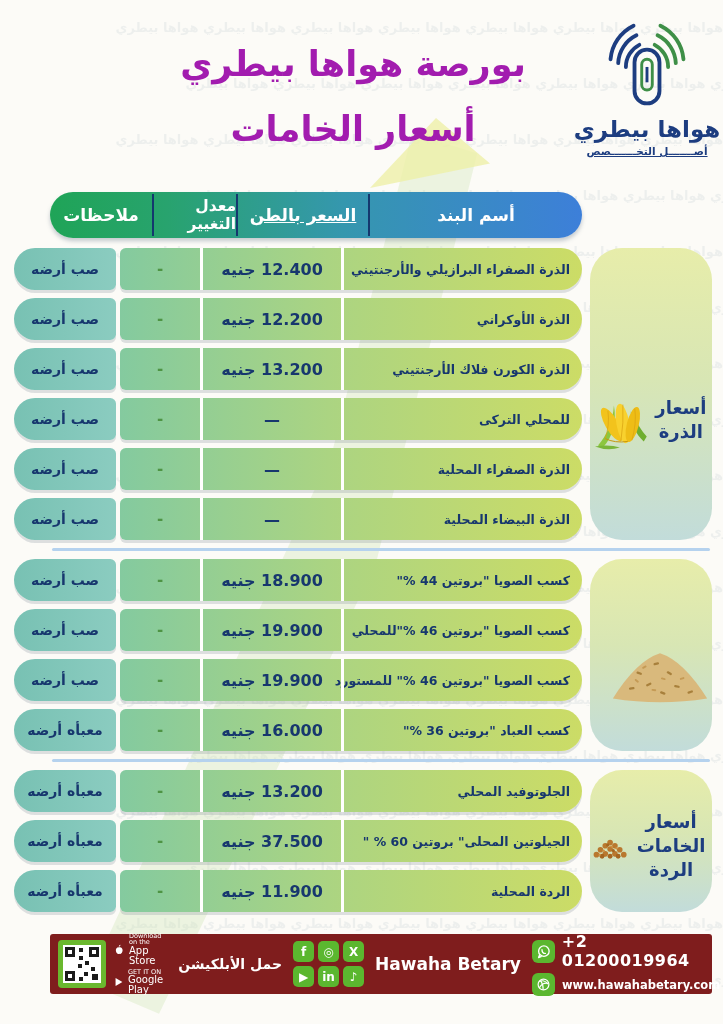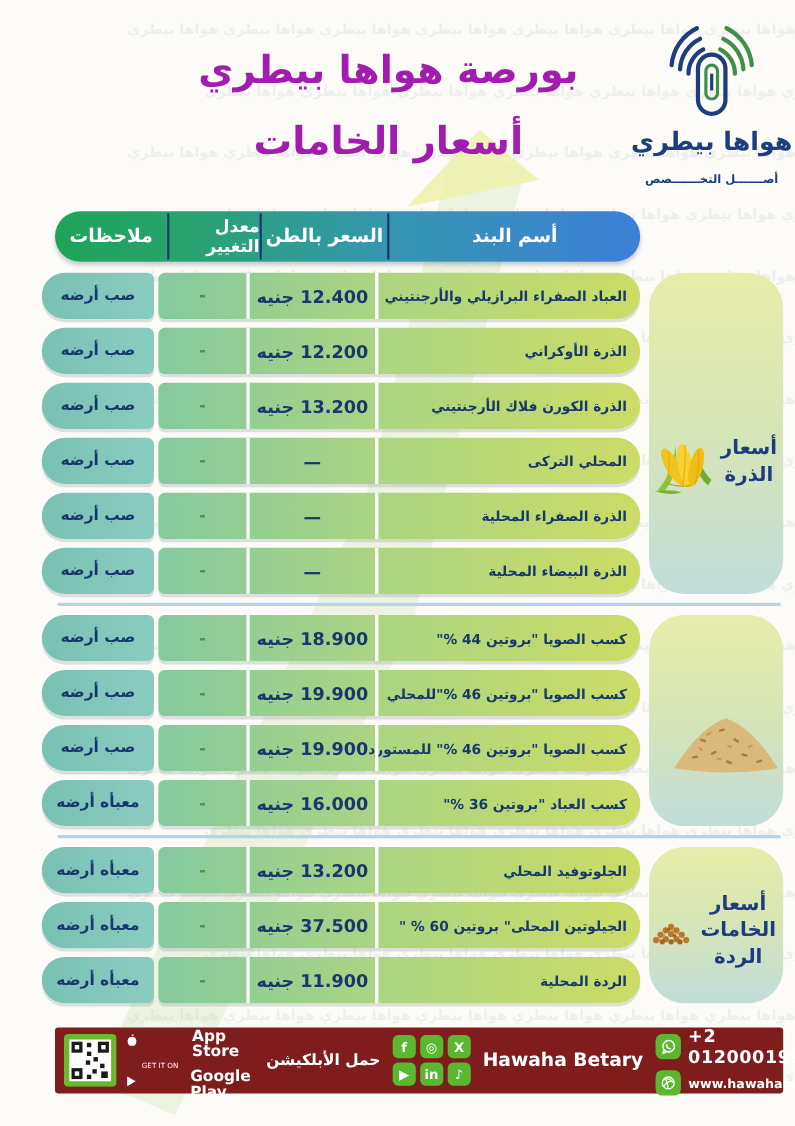--- a/index.html
+++ b/index.html
@@ -12,60 +12,60 @@
   .swoosh{position:absolute;z-index:0;left:0;top:0;width:723px;height:1024px;background:#cfe6b4;opacity:.35;
       clip-path:polygon(12% 96%,46% 44%,57% 13%,66% 15%,52% 55%,22% 99%);}
   .wedge{position:absolute;z-index:0;left:370px;top:118px;width:120px;height:70px;background:#eef0a8;opacity:.8;
       clip-path:polygon(0 100%,55% 0,100% 65%);}
   
   .titles{position:absolute;z-index:2;top:44px;left:118px;width:470px;text-align:center;color:#a21caf;}
   .title-l1{font-size:35px;font-weight:bold;}
   .title-l2{font-size:35px;font-weight:bold;margin-top:25px;}
   .logo{position:absolute;z-index:2;top:22px;right:0;width:152px;text-align:center;color:#1d3d80;}
   .logo-brand{font-size:23px;font-weight:bold;margin-top:2px;}
-  .logo-tag{font-size:10.5px;font-weight:bold;margin-top:15px;}
+  .logo-tag{font-size:10.5px;font-weight:bold;margin-top:3px;text-decoration:underline;}
   
   .board{position:absolute;z-index:2;left:50px;top:192px;width:662px;direction:rtl;}
   .thead-row{display:flex;gap:8px;margin-bottom:10px;}
   .thead-spacer{width:122px;flex:0 0 122px;}
   .thead{flex:1;height:46px;border-radius:24px;display:flex;align-items:stretch;overflow:hidden;
          background:linear-gradient(to left,#3d7fd9 0%,#3597ae 45%,#28a36e 78%,#1fa457 100%);
          box-shadow:0 3px 4px rgba(90,110,130,.35);}
   .th{display:flex;align-items:center;justify-content:center;color:#fff;font-weight:bold;font-size:17px;}
-  .th.item{flex:1;}  .th.price{width:114px;} .th.change{width:82px;font-size:15.5px;} .th.notes{width:102px;}
+  .th.item{flex:1;}  .th.price{width:130px;text-decoration:underline;} .th.change{width:82px;font-size:15.5px;} .th.notes{width:102px;}
   .hsep{width:2px;background:#14386e;margin:2px 0;}
   .section{display:flex;gap:8px;align-items:stretch;}
   .rows{flex:1;display:flex;flex-direction:column;gap:8px;}
   .row{display:flex;gap:4px;height:42px;}
   .pill.main{flex:1;display:flex;align-items:stretch;border-radius:6px 22px 22px 6px;overflow:hidden;
       background:linear-gradient(to left,#ccdc66 0%,#abd482 55%,#84ca9f 100%);
       box-shadow:0 3px 0 rgba(140,150,160,.28);}
   .pill.notes{width:102px;border-radius:22px 6px 6px 22px;background:linear-gradient(to left,#8bccc0,#78c1b3);
       display:flex;align-items:center;justify-content:center;color:#17376e;font-size:14px;font-weight:bold;
       box-shadow:0 3px 0 rgba(140,150,160,.28);}
   .cell{display:flex;align-items:center;color:#17376e;font-weight:bold;}
   .cell.item{width:224px;justify-content:flex-start;padding:0 12px 0 2px;font-size:12.5px;white-space:nowrap;letter-spacing:-.2px;}
-  .cell.price{width:114px;justify-content:center;font-size:16px;direction:rtl;}
+  .cell.price{width:138px;justify-content:center;font-size:16px;direction:rtl;}
   .cell.change{width:80px;justify-content:center;font-size:15px;color:#4e9444;}
   .vsep{width:3px;background:#ffffff;}
   .divider{height:3px;background:#b5d2ee;border-radius:2px;margin:8px 2px;}
   
   .strip{width:122px;flex:0 0 122px;border-radius:32px;display:flex;flex-direction:row;align-items:center;
       background:linear-gradient(180deg,#e7edaa 0%,#d8e6b4 45%,#c2dcda 100%);}
   .strip .label{color:#1d3d80;font-weight:bold;font-size:18px;text-align:center;line-height:1.35;padding:0 4px;}
   .strip.s1{padding-top:52px;} .strip.s2{padding-top:30px;} .strip.s3{padding-top:10px;}
   .strip svg{margin-top:6px;}
   
   .footer{position:absolute;z-index:2;left:50px;top:934px;width:662px;height:60px;background:#7f1d1d;
       border-radius:3px;display:flex;align-items:center;direction:ltr;padding:0 8px;box-sizing:border-box;gap:9px;}
   .qr{width:48px;height:48px;flex:0 0 48px;}
   .badges{display:flex;flex-direction:column;gap:3px;color:#fff;}
   .badge{display:flex;align-items:center;gap:5px;cursor:pointer;}
   .badge .txt{display:flex;flex-direction:column;line-height:1;}
-  .badge .small{font-size:6.5px;} .badge .big{font-size:14px;font-weight:bold;margin-left:44px;}
+  .badge .small{font-size:6.5px;} .badge .big{font-size:10px;font-weight:normal;}
   .dl-app{color:#fff;font-size:14px;font-weight:bold;white-space:nowrap;direction:rtl;margin:0 2px;}
   .socials{display:grid;grid-template-columns:repeat(3,21px);grid-auto-rows:21px;gap:4px;}
   .soc{background:#5bb72f;border-radius:5px;color:#fff;font-size:12px;font-weight:bold;
       display:flex;align-items:center;justify-content:center;line-height:1;cursor:pointer;}
   .f-brand{color:#fff;font-size:17px;font-weight:bold;white-space:nowrap;margin:0 2px;}
   .contacts{display:flex;flex-direction:column;gap:3px;margin-left:auto;}
   .contact-line{display:flex;align-items:center;gap:7px;}
   .cicon{width:23px;height:23px;background:#5bb72f;border-radius:6px;display:flex;align-items:center;justify-content:center;}
   .phone{color:#fff;font-size:16px;font-weight:bold;letter-spacing:.5px;}
   .site{color:#fff;font-size:11.5px;font-weight:bold;}
@@ -146,21 +146,21 @@
           <path d="M30 86 Q50 96 76 92" stroke="#c79510" stroke-width="2" fill="none"></path>
           <path d="M36 30 Q40 60 30 88" stroke="#d9a412" stroke-width="1.5" fill="none"></path>
           <path d="M66 18 Q68 54 62 92" stroke="#d9a412" stroke-width="1.5" fill="none"></path>
           <path d="M90 26 Q94 56 84 90" stroke="#d9a412" stroke-width="1.5" fill="none"></path>
           <path d="M10 102 Q40 98 60 104 Q36 112 10 102 Z" fill="#7ab53a"></path>
         </svg>
       </div>
       <div class="rows">
         <div class="row">
           <div class="pill main">
-              <div class="cell item">العباد الصفراء  البرازيلي والأرجنتيني</div>
+              <div class="cell item">الذرة الصفراء  البرازيلي والأرجنتيني</div>
               <div class="vsep"></div>
               <div class="cell price">12.400 جنيه</div>
               <div class="vsep"></div>
               <div class="cell change">-</div>
             </div>
           <div class="pill notes">صب أرضه</div>
         </div>
         <div class="row">
           <div class="pill main">
               <div class="cell item">الذرة الأوكراني</div>
@@ -176,21 +176,21 @@
               <div class="cell item">الذرة الكورن فلاك الأرجنتيني</div>
               <div class="vsep"></div>
               <div class="cell price">13.200 جنيه</div>
               <div class="vsep"></div>
               <div class="cell change">-</div>
             </div>
           <div class="pill notes">صب أرضه</div>
         </div>
         <div class="row">
           <div class="pill main">
-              <div class="cell item">المحلي  التركى</div>
+              <div class="cell item">للمحلي  التركى</div>
               <div class="vsep"></div>
               <div class="cell price">—</div>
               <div class="vsep"></div>
               <div class="cell change">-</div>
             </div>
           <div class="pill notes">صب أرضه</div>
         </div>
         <div class="row">
           <div class="pill main">
               <div class="cell item">الذرة الصفراء المحلية</div>

